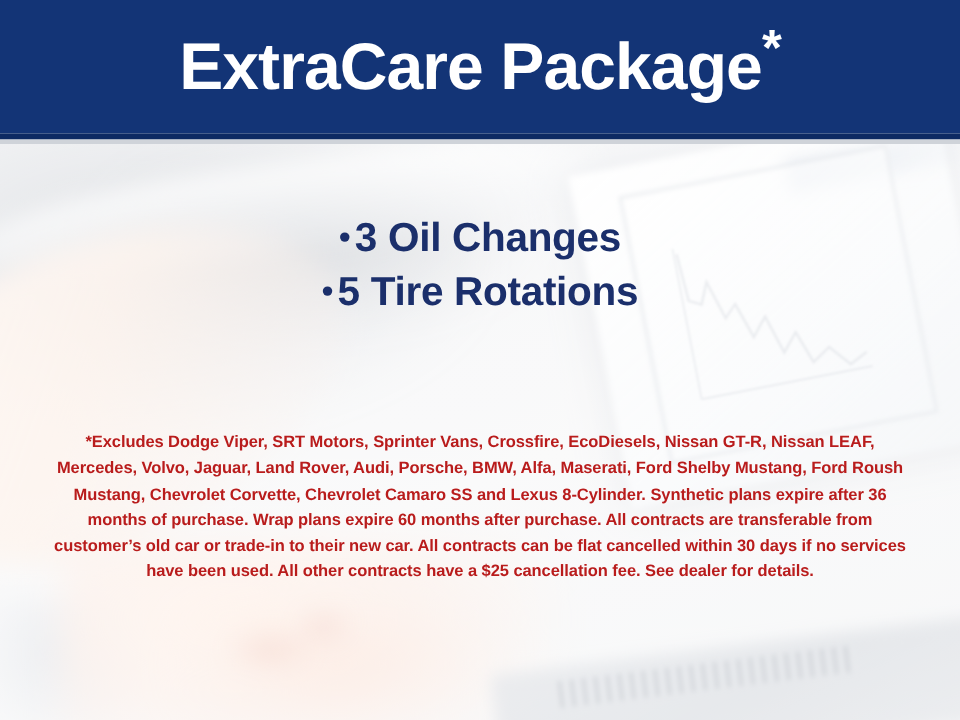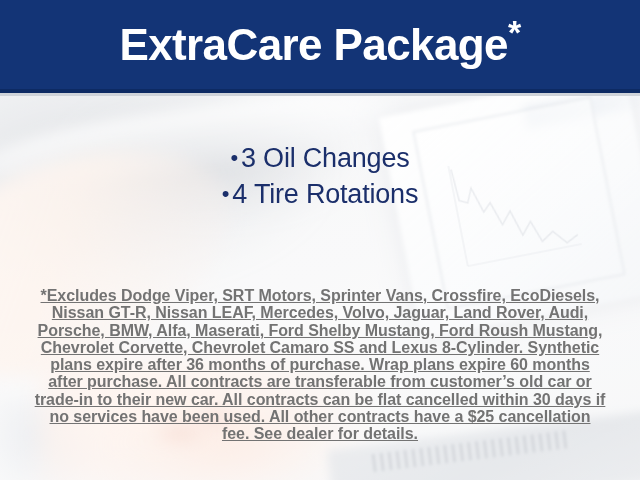--- a/index.html
+++ b/index.html
@@ -214,48 +214,47 @@
   .bullets {
     position: absolute;
     left: 0; top: 140px;
     width: 640px;
     z-index: 3;
     color: #1b2f6b;
     text-align: center;
   }
   .bullet-row {
     font-size: 27px;
-    font-weight: normal;
+    font-weight: bold;
     line-height: 36px;
     letter-spacing: -0.2px;
     white-space: nowrap;
   }
   .bullet-row .dot {
     font-size: 22px;
     vertical-align: 2px;
     padding-right: 3px;
   }
   .bullet-row.r3 {
     font-size: 29px;
     line-height: 38px;
   }
 
   
   .disclaimer {
     position: absolute;
     left: 34px; top: 287px;
     width: 572px;
     z-index: 3;
-    color: #737373;
-    font-size: 16px;
+    color: #b91c1c;
+    font-size: 11px;
     font-weight: bold;
     line-height: 17.3px;
     letter-spacing: -0.05px;
     text-align: center;
-    text-decoration: underline;
   }
 </style>
 </head>
 <body>
 
 <div id="ad">
 
   <div class="bg">
     <div class="bg-base"></div>
     <div class="bg-blob-engine"></div>
@@ -280,18 +279,18 @@
     <div class="bg-wash"></div>
   </div>
 
   <div class="header-band"></div>
   <div class="header-rule"></div>
   <div class="header-underline"></div>
   <div class="header-title"><span>ExtraCare Package</span><span class="star">*</span></div>
 
   <div class="bullets">
     <div class="bullet-row r1"><span class="dot">•</span><span>3 Oil Changes</span></div>
-    <div class="bullet-row r2"><span class="dot">•</span><span>4 Tire Rotations</span></div>
+    <div class="bullet-row r2"><span class="dot">•</span><span>5 Tire Rotations</span></div>
   </div>
 
   <div class="disclaimer">*Excludes Dodge Viper, SRT Motors, Sprinter Vans, Crossfire, EcoDiesels, Nissan GT-R, Nissan LEAF, Mercedes, Volvo, Jaguar, Land Rover, Audi, Porsche, BMW, Alfa, Maserati, Ford Shelby Mustang, Ford Roush Mustang, Chevrolet Corvette, Chevrolet Camaro SS and Lexus 8-Cylinder. Synthetic plans expire after 36 months of purchase. Wrap plans expire 60 months after purchase. All contracts are transferable from customer’s old car or trade-in to their new car. All contracts can be flat cancelled within 30 days if no services have been used. All other contracts have a $25 cancellation fee. See dealer for details.</div>
 
 </div>
 
 </body></html>

